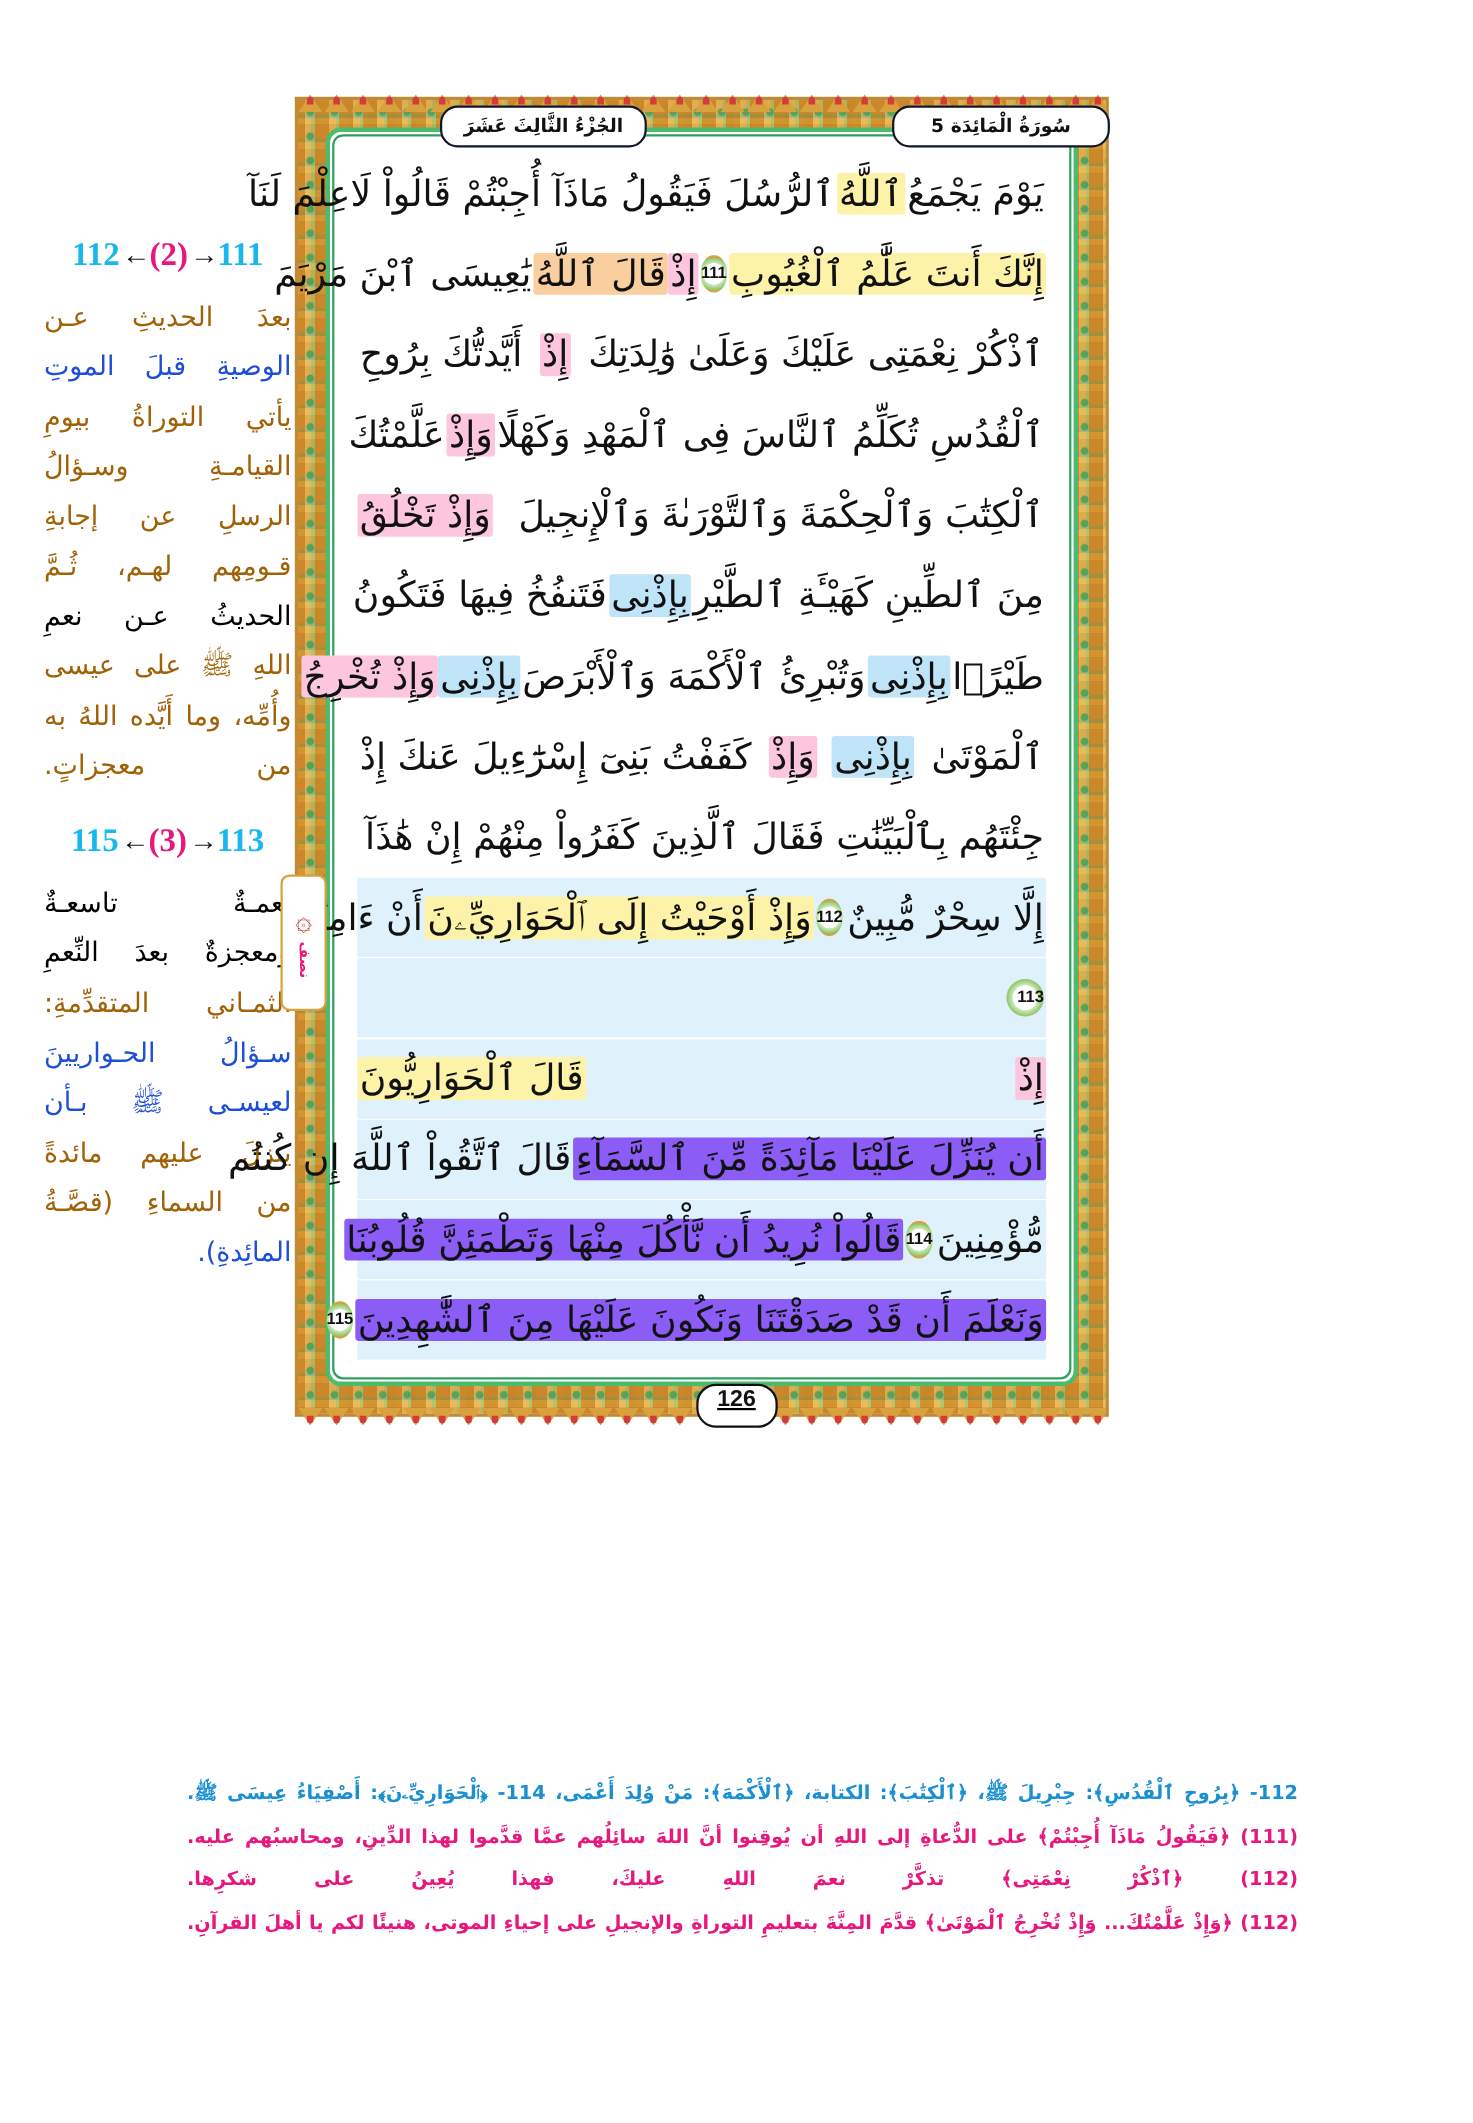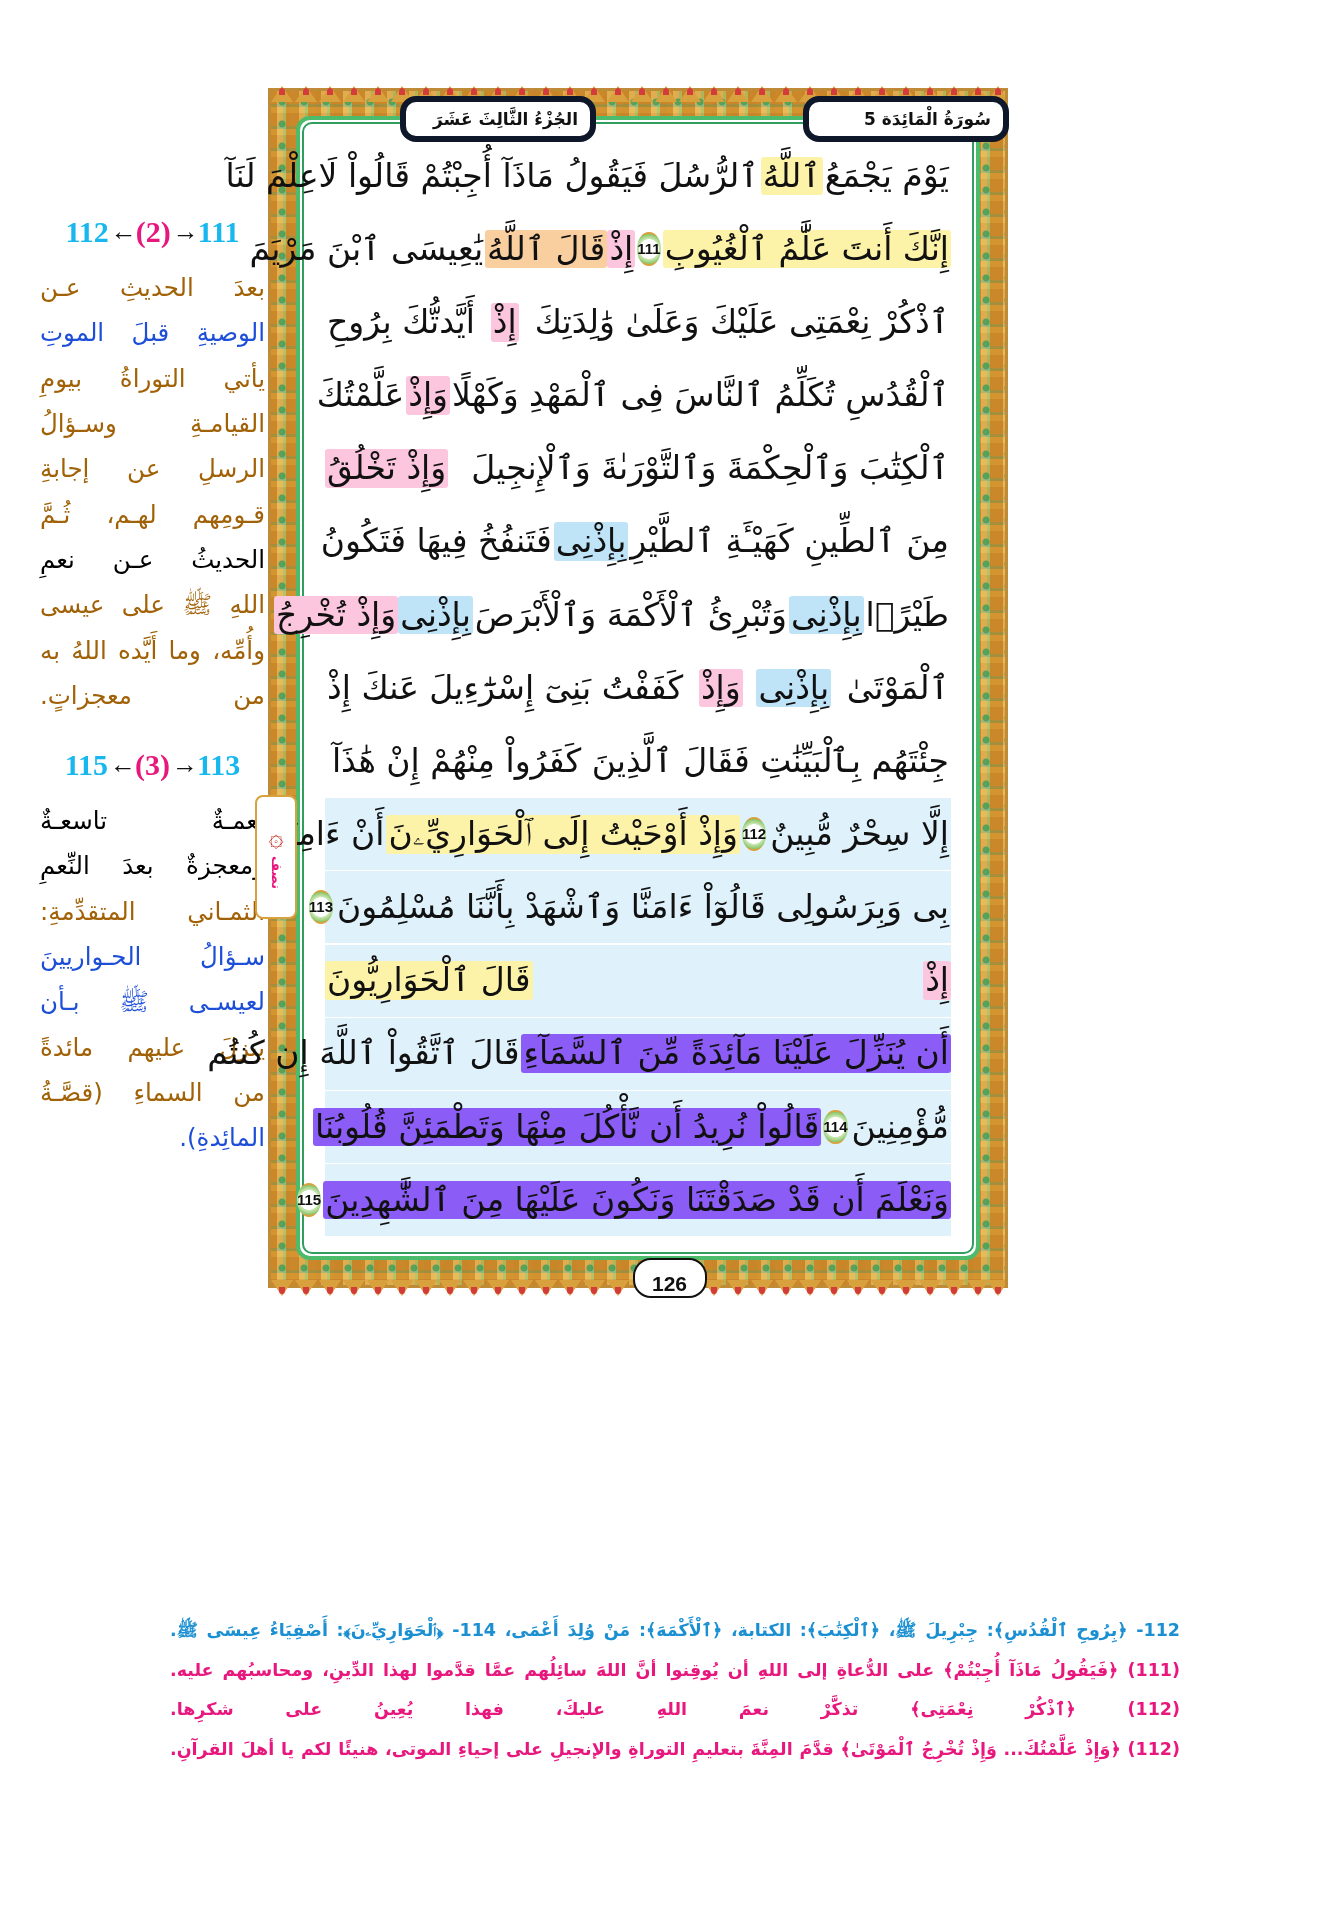--- a/index.html
+++ b/index.html
@@ -87,22 +87,22 @@
     border-bottom:16px solid #d9a13d;
   }
   .teeth i::after{
     content:"";position:absolute;left:-3px;top:2px;width:6px;height:7px;
     background:#d43b3b;border-radius:50% 50% 0 0;
   }
 
   
   .plaque{
     position:absolute;top:96px;height:34px;
-    background:#fff;border:6px solid #0f172a;border-radius:16px;
-    display:flex;align-items:center;
+    background:#fff;border:2px solid #0f172a;border-radius:16px;
+    display:flex;align-items:center;justify-content:center;
     padding:0 12px;z-index:6;
   }
   .plaque span{
     font-size:17px;font-weight:bold;color:#111;white-space:nowrap;
     font-family:"DejaVu Sans",sans-serif;
   }
   .plaque-juz{left:400px;min-width:160px;}
   .plaque-surah{right:330px;min-width:170px;}
 
   
@@ -147,21 +147,21 @@
   .side-tab .lbl{
     font-size:13px;color:#e8177d;font-weight:bold;margin-top:6px;
     writing-mode:vertical-rl;text-orientation:mixed;
   }
 
   
   .page-num{
     position:absolute;left:50%;transform:translateX(-50%);
     top:1258px;width:70px;height:36px;
     background:#fff;border:2px solid #111;border-radius:18px;
-    display:flex;align-items:flex-end;justify-content:center;z-index:8;
+    display:flex;align-items:flex-start;justify-content:center;z-index:8;text-decoration:underline;
   }
   .page-num span{font-size:21px;font-weight:bold;color:#111;
     font-family:"Liberation Sans",sans-serif;}
 
   
   .footnotes{
     position:absolute;left:170px;top:1615px;width:1010px;direction:rtl;
   }
   .fn{
     font-size:17.5px;font-weight:bold;line-height:1.75;
@@ -345,21 +345,20 @@
       <div class="aya-line">
         <span class="seg hl-none">جِئْتَهُم بِٱلْبَيِّنَٰتِ فَقَالَ ٱلَّذِينَ كَفَرُواْ مِنْهُمْ إِنْ هَٰذَآ</span>
       </div>
       <div class="aya-line blueblock">
         <span class="seg hl-none">إِلَّا سِحْرٌ مُّبِينٌ</span>
         <span class="ayamark">112</span>
         <span class="seg hl-yellow">وَإِذْ أَوْحَيْتُ إِلَى ٱلْحَوَارِيِّۦنَ</span>
         <span class="seg hl-none">أَنْ ءَامِنُواْ</span>
       </div>
       <div class="aya-line blueblock">
-        <span class="seg hl-none">بِى وَبِرَسُولِى قَالُوٓاْ ءَامَنَّا وَٱشْهَدْ بِأَنَّنَا مُسْلِمُونَ</span>
         <span class="ayamark">113</span>
       </div>
       <div class="aya-line blueblock">
         <span class="seg hl-pink">إِذْ</span>
         <span class="seg hl-yellow">قَالَ ٱلْحَوَارِيُّونَ</span>
       </div>
       <div class="aya-line blueblock">
         <span class="seg hl-grey">أَن يُنَزِّلَ عَلَيْنَا مَآئِدَةً مِّنَ ٱلسَّمَآءِ</span>
         <span class="seg hl-none">قَالَ ٱتَّقُواْ ٱللَّهَ إِن كُنتُم</span>
       </div>

